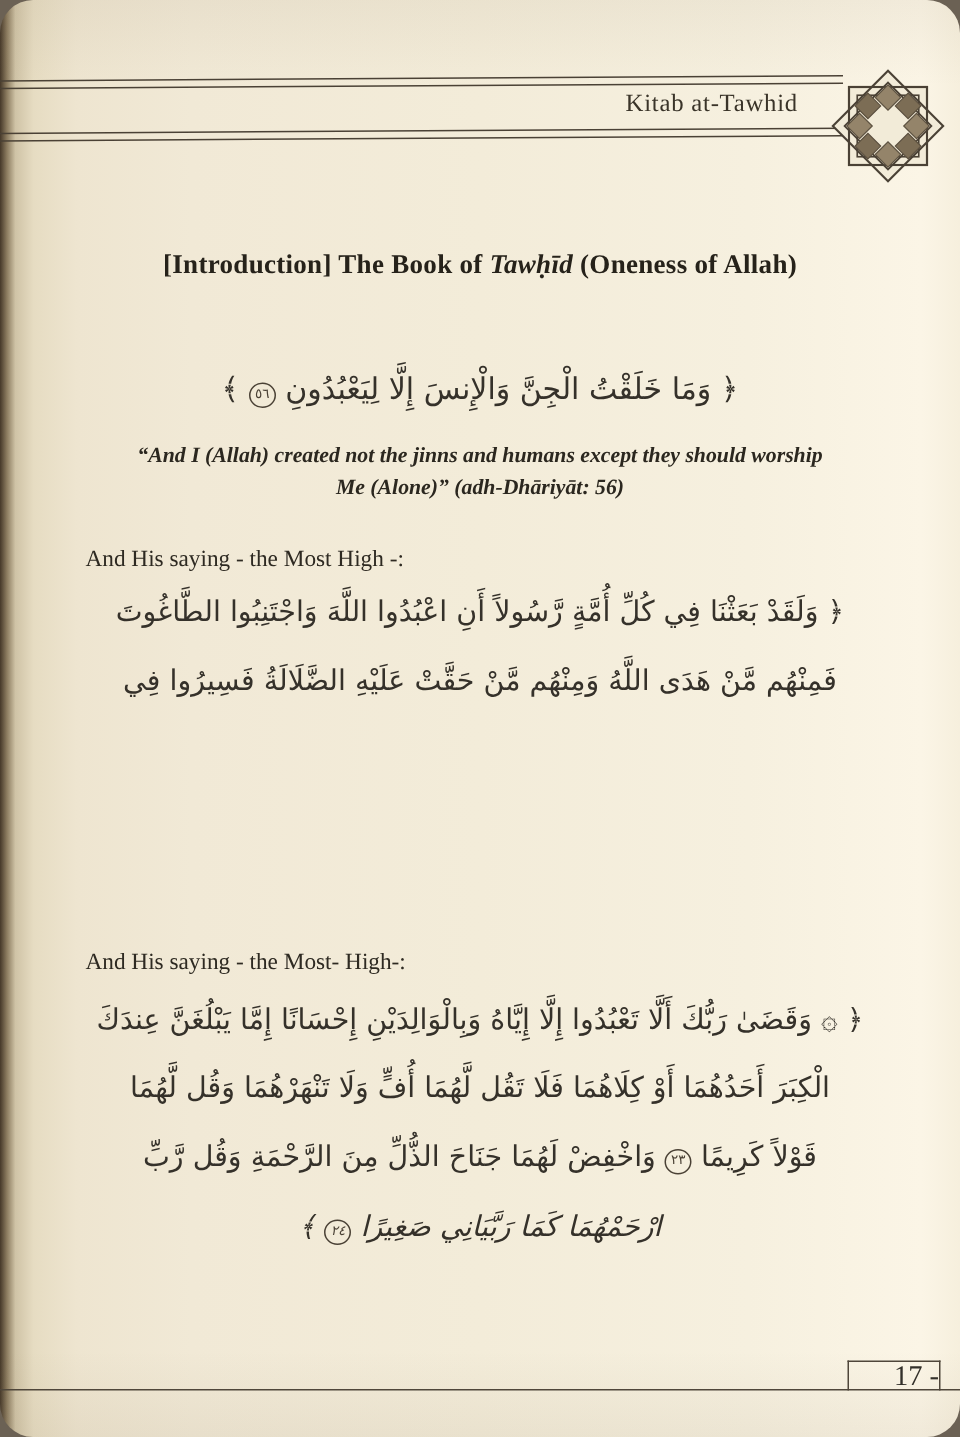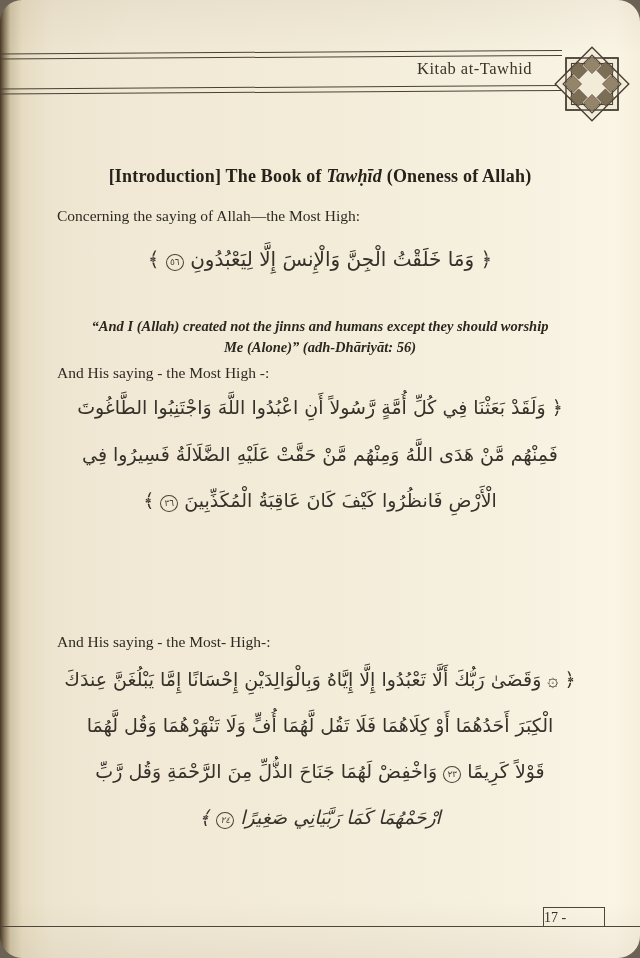--- a/index.html
+++ b/index.html
@@ -32,28 +32,28 @@
   
   .arabic{direction:rtl;unicode-bidi:embed;text-align:center;
     font-family:"DejaVu Sans",sans-serif;color:#35312a;}
   .ar-line{position:absolute;left:20px;width:600px;}
   .marker{display:inline-block;min-width:14px;height:15px;line-height:14px;
     border:1px solid #4a4135;border-radius:50%;font-size:9px;text-align:center;
     vertical-align:0.1em;padding:0 1px;color:#4a4135;}
   
   .trans{position:absolute;font-weight:bold;font-style:italic;color:#2b271f;
     font-size:14.5px;line-height:20.5px;}
-  .trans.centered{left:85px;width:470px;text-align:center;margin-top:22px;}
+  .trans.centered{left:85px;width:470px;text-align:center;}
   .trans.justified{left:80px;width:492px;text-align:justify;}
   
   .footer-line{position:absolute;left:0;top:926px;width:640px;height:0;
     border-top:1.5px solid #4f463a;}
-  .pageno-box{position:absolute;left:543px;top:907px;width:60px;height:19px;
-    border:1.4px solid #4f463a;border-bottom:none;text-align:left;
-    font-size:14px;line-height:19px;color:#33302a;}
+  .pageno-box{position:absolute;left:565px;top:907px;width:60px;height:19px;
+    border:1.4px solid #4f463a;border-bottom:none;text-align:right;
+    font-size:19px;line-height:19px;color:#33302a;}
 </style>
 </head>
 <body>
 
 <div id="page">
   <div class="shade"></div>
 
   <div class="drule r1"></div>
   <div class="drule r2"></div>
   <div class="runhead">Kitab at-Tawhid</div>
@@ -69,31 +69,29 @@
     <path d="M27.5,0 L19,8.5 L10.5,0 L19,-8.5 Z" fill="#94846a" stroke="#5d5140" stroke-width="0.8"></path>
     <path d="M13.4,21.9 L4.9,13.4 L13.4,4.9 L21.9,13.4 Z" fill="#7c6d55" stroke="#5d5140" stroke-width="0.8"></path>
     <path d="M0,27.5 L-8.5,19 L0,10.5 L8.5,19 Z" fill="#94846a" stroke="#5d5140" stroke-width="0.8"></path>
     <path d="M-13.4,21.9 L-21.9,13.4 L-13.4,4.9 L-4.9,13.4 Z" fill="#7c6d55" stroke="#5d5140" stroke-width="0.8"></path>
     <path d="M-27.5,0 L-19,-8.5 L-10.5,0 L-19,8.5 Z" fill="#94846a" stroke="#5d5140" stroke-width="0.8"></path>
     <path d="M-13.4,-21.9 L-4.9,-13.4 L-13.4,-4.9 L-21.9,-13.4 Z" fill="#7c6d55" stroke="#5d5140" stroke-width="0.8"></path>
   </svg>
 
   <div class="title"><span>[Introduction] The Book of </span><span class="it">Tawḥīd</span><span> (Oneness of Allah)</span></div>
 
-  <div class="label" style="top:207px;">Concerning the saying of Allah—the Most High:</div>
 
   <div class="ar-line arabic" style="top:247px;font-size:20px;"><span>﴿ وَمَا خَلَقْتُ الْجِنَّ وَالْإِنسَ إِلَّا لِيَعْبُدُونِ </span><span class="marker">٥٦</span><span> ﴾</span></div>
 
   <div class="trans centered" style="top:294px;">“And I (Allah) created not the jinns and humans except they should worship Me (Alone)” (adh-Dhāriyāt: 56)</div>
 
   <div class="label" style="top:364px;">And His saying - the Most High -:</div>
 
   <div class="ar-line arabic" style="top:443px;font-size:19px;">فَمِنْهُم مَّنْ هَدَى اللَّهُ وَمِنْهُم مَّنْ حَقَّتْ عَلَيْهِ الضَّلَالَةُ فَسِيرُوا فِي</div>
   <div class="ar-line arabic" style="top:396px;font-size:19px;">﴿ وَلَقَدْ بَعَثْنَا فِي كُلِّ أُمَّةٍ رَّسُولاً أَنِ اعْبُدُوا اللَّهَ وَاجْتَنِبُوا الطَّاغُوتَ</div>
-  <div class="ar-line arabic" style="top:489px;font-size:19px;"><span>الْأَرْضِ فَانظُرُوا كَيْفَ كَانَ عَاقِبَةُ الْمُكَذِّبِينَ </span><span class="marker">٣٦</span><span> ﴾</span></div>
 
 
   <div class="label" style="top:633px;">And His saying - the Most- High-:</div>
 
   <div class="ar-line arabic" style="top:668px;font-size:19px;">﴿ ۞ وَقَضَىٰ رَبُّكَ أَلَّا تَعْبُدُوا إِلَّا إِيَّاهُ وَبِالْوَالِدَيْنِ إِحْسَانًا إِمَّا يَبْلُغَنَّ عِندَكَ</div>
   <div class="ar-line arabic" style="top:714px;font-size:19px;">الْكِبَرَ أَحَدُهُمَا أَوْ كِلَاهُمَا فَلَا تَقُل لَّهُمَا أُفٍّ وَلَا تَنْهَرْهُمَا وَقُل لَّهُمَا</div>
   <div class="ar-line arabic" style="top:760px;font-size:19px;"><span>قَوْلاً كَرِيمًا </span><span class="marker">٢٣</span><span> وَاخْفِضْ لَهُمَا جَنَاحَ الذُّلِّ مِنَ الرَّحْمَةِ وَقُل رَّبِّ</span></div>
   <div class="ar-line arabic" style="top:806px;font-size:19px;font-style:italic;"><span>ارْحَمْهُمَا كَمَا رَبَّيَانِي صَغِيرًا </span><span class="marker">٢٤</span><span> ﴾</span></div>
 
   <div class="footer-line"></div>

